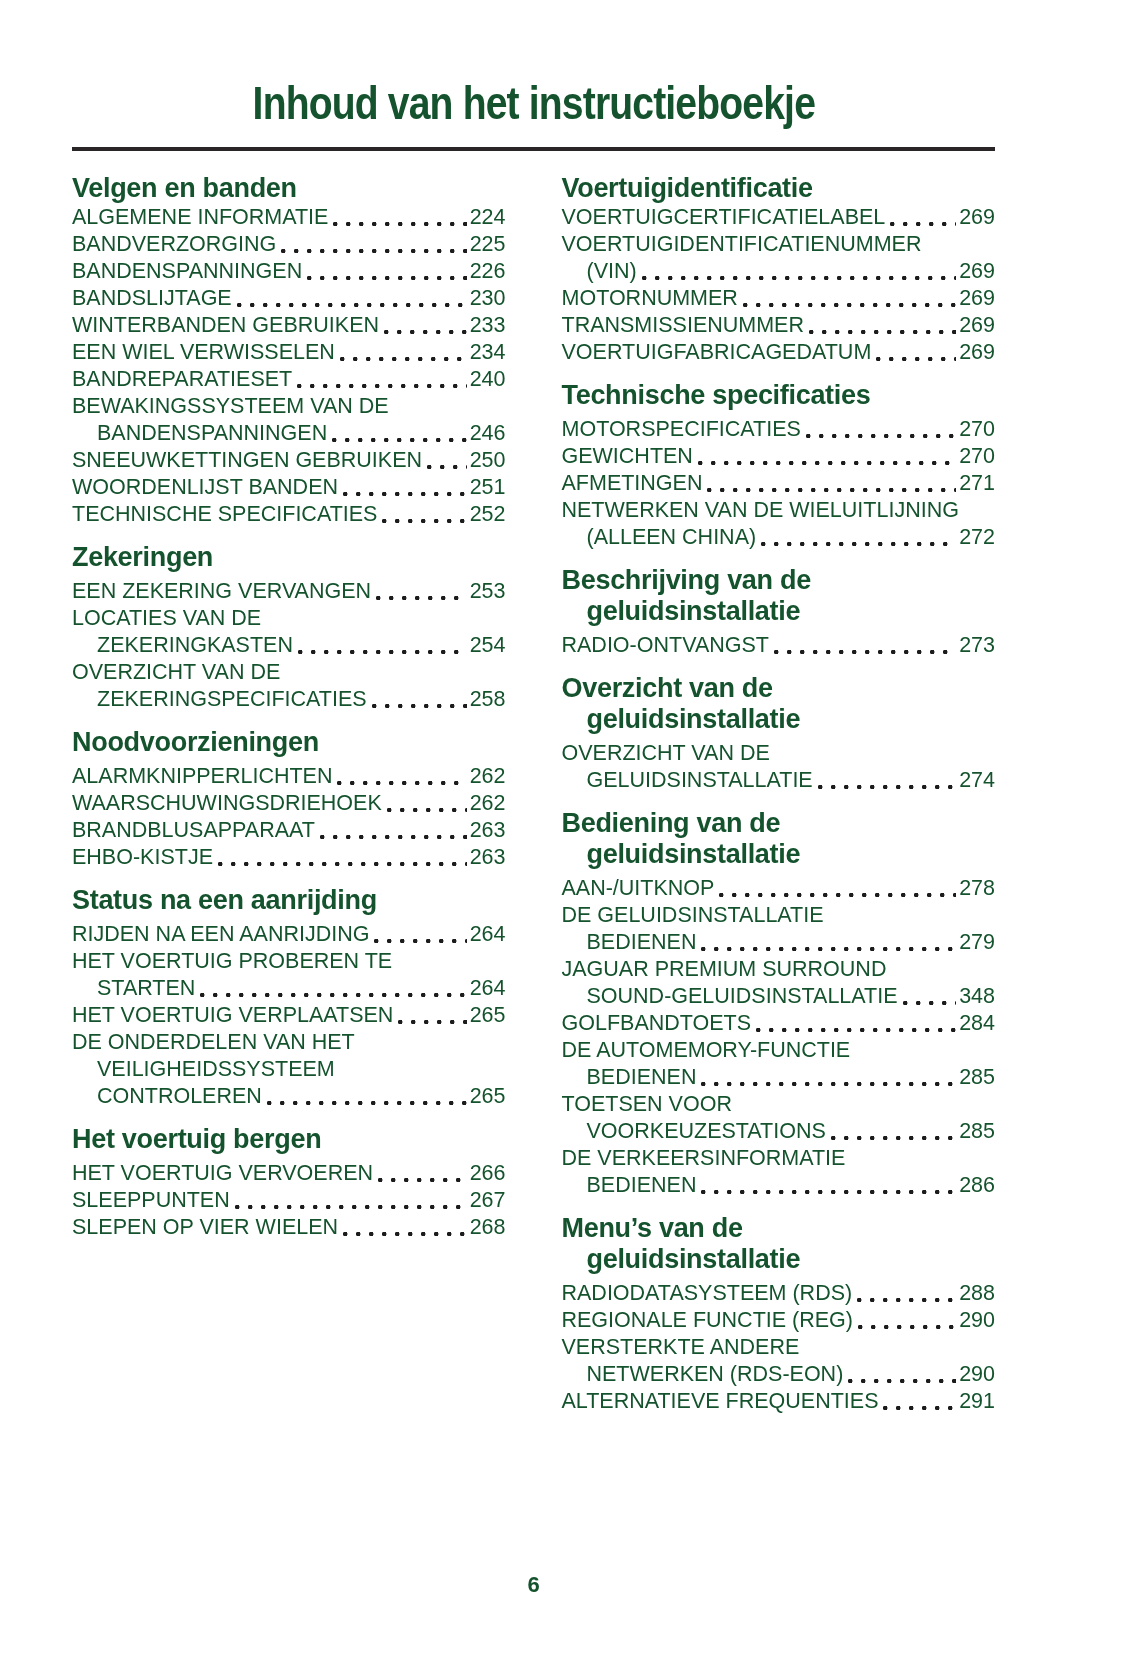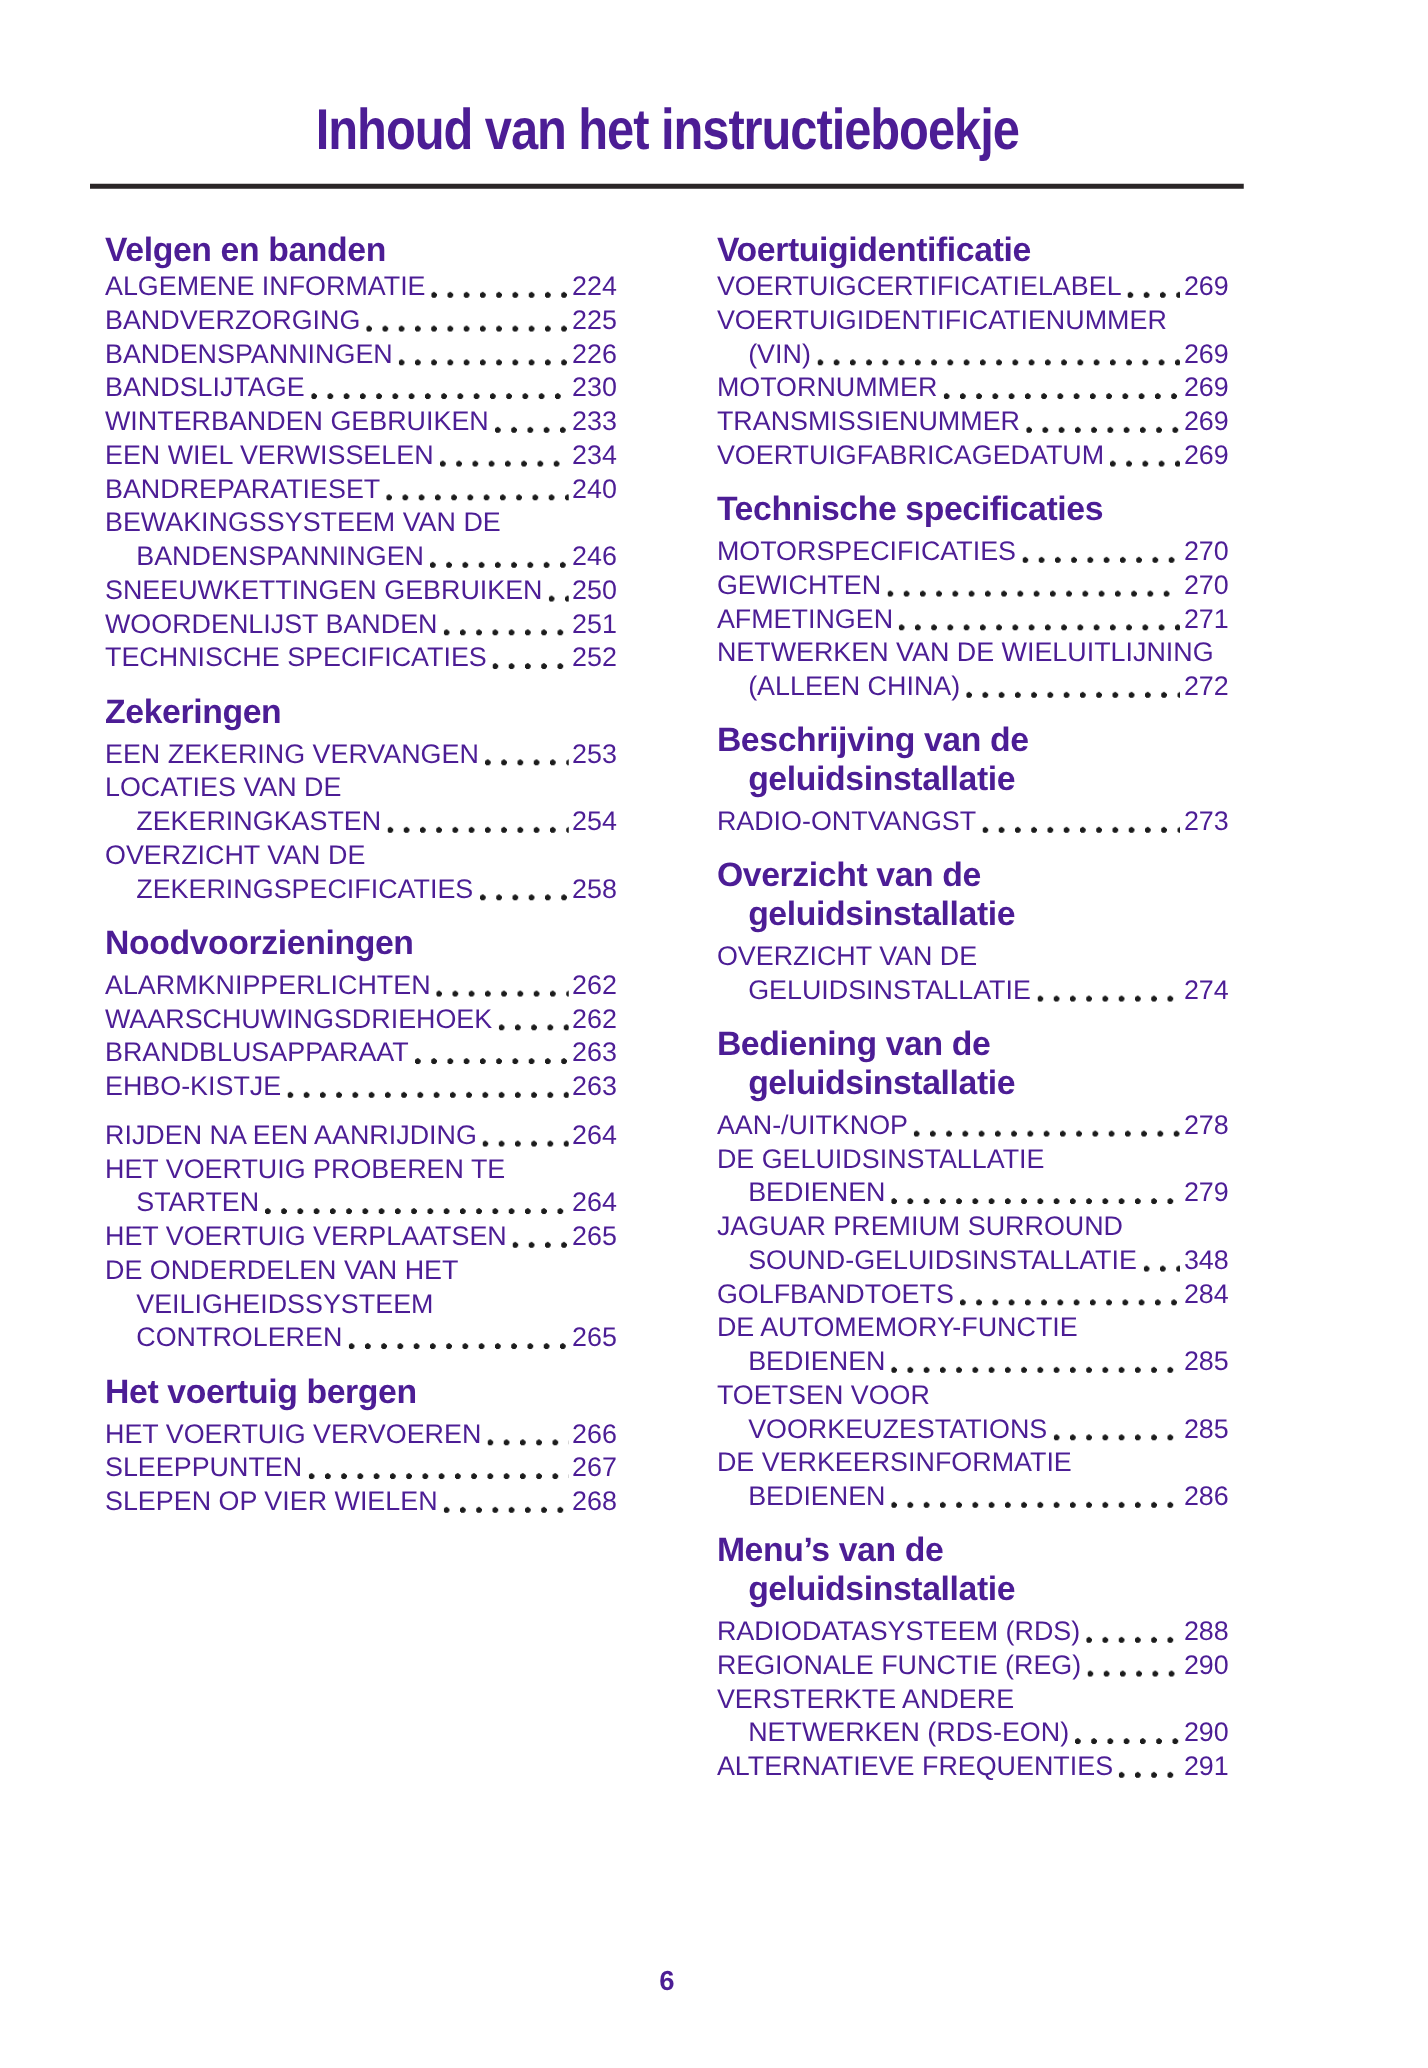--- a/index.html
+++ b/index.html
@@ -1,20 +1,20 @@
 <!DOCTYPE html>
 <html><head>
 <meta charset="utf-8">
 <style>
   html,body { margin:0; padding:0; background:#ffffff; }
   .page {
     position:relative;
     width:1142px; height:1654px;
     background:#ffffff;
-    color:#4c1d95;
+    color:#14532d;
     font-family:"Liberation Sans", sans-serif;
     overflow:hidden;
   }
   .header { margin:0 147px 0 72px; }
   .title {
     margin:76px 0 0 0;
     text-align:center;
     font-size:46px;
     font-weight:bold;
     letter-spacing:-1px;
@@ -22,21 +22,21 @@
   }
   .title .squeeze { display:inline-block; transform:scaleX(0.85); transform-origin:center; }
   .rule { height:4px; background:#2a2627; margin-top:17px; }
   .columns {
     display:flex;
     gap:56px;
     margin:22px 147px 0 72px;
     align-items:flex-start;
   }
   .col { flex:1 1 0; min-width:0; }
-  .toc-section { margin:12px; }
+  .toc-section { margin:0; }
   .section-heading {
     font-size:27px;
     font-weight:bold;
     line-height:31px;
     letter-spacing:-0.3px;
     margin:14px 0 5px 0;
   }
   .toc-section:first-child .section-heading { margin-top:0; }
   .h-line { white-space:nowrap; }
   .h-line.cont { padding-left:25px; }
@@ -185,20 +185,23 @@
             <span class="leader"></span>
             <span class="pgnum">263</span>
           </div>
           <div class="entry-line">
             <span class="entry-label">EHBO-KISTJE</span>
             <span class="leader"></span>
             <span class="pgnum">263</span>
           </div>
         </section>
         <section class="toc-section">
+          <h2 class="section-heading">
+            <div class="h-line">Status na een aanrijding</div>
+          </h2>
           <div class="entry-line">
             <span class="entry-label">RIJDEN NA EEN AANRIJDING</span>
             <span class="leader"></span>
             <span class="pgnum">264</span>
           </div>
           <div class="entry-line">
             <span class="entry-label">HET VOERTUIG PROBEREN TE</span>
           </div>
           <div class="entry-line cont">
             <span class="entry-label">STARTEN</span>

